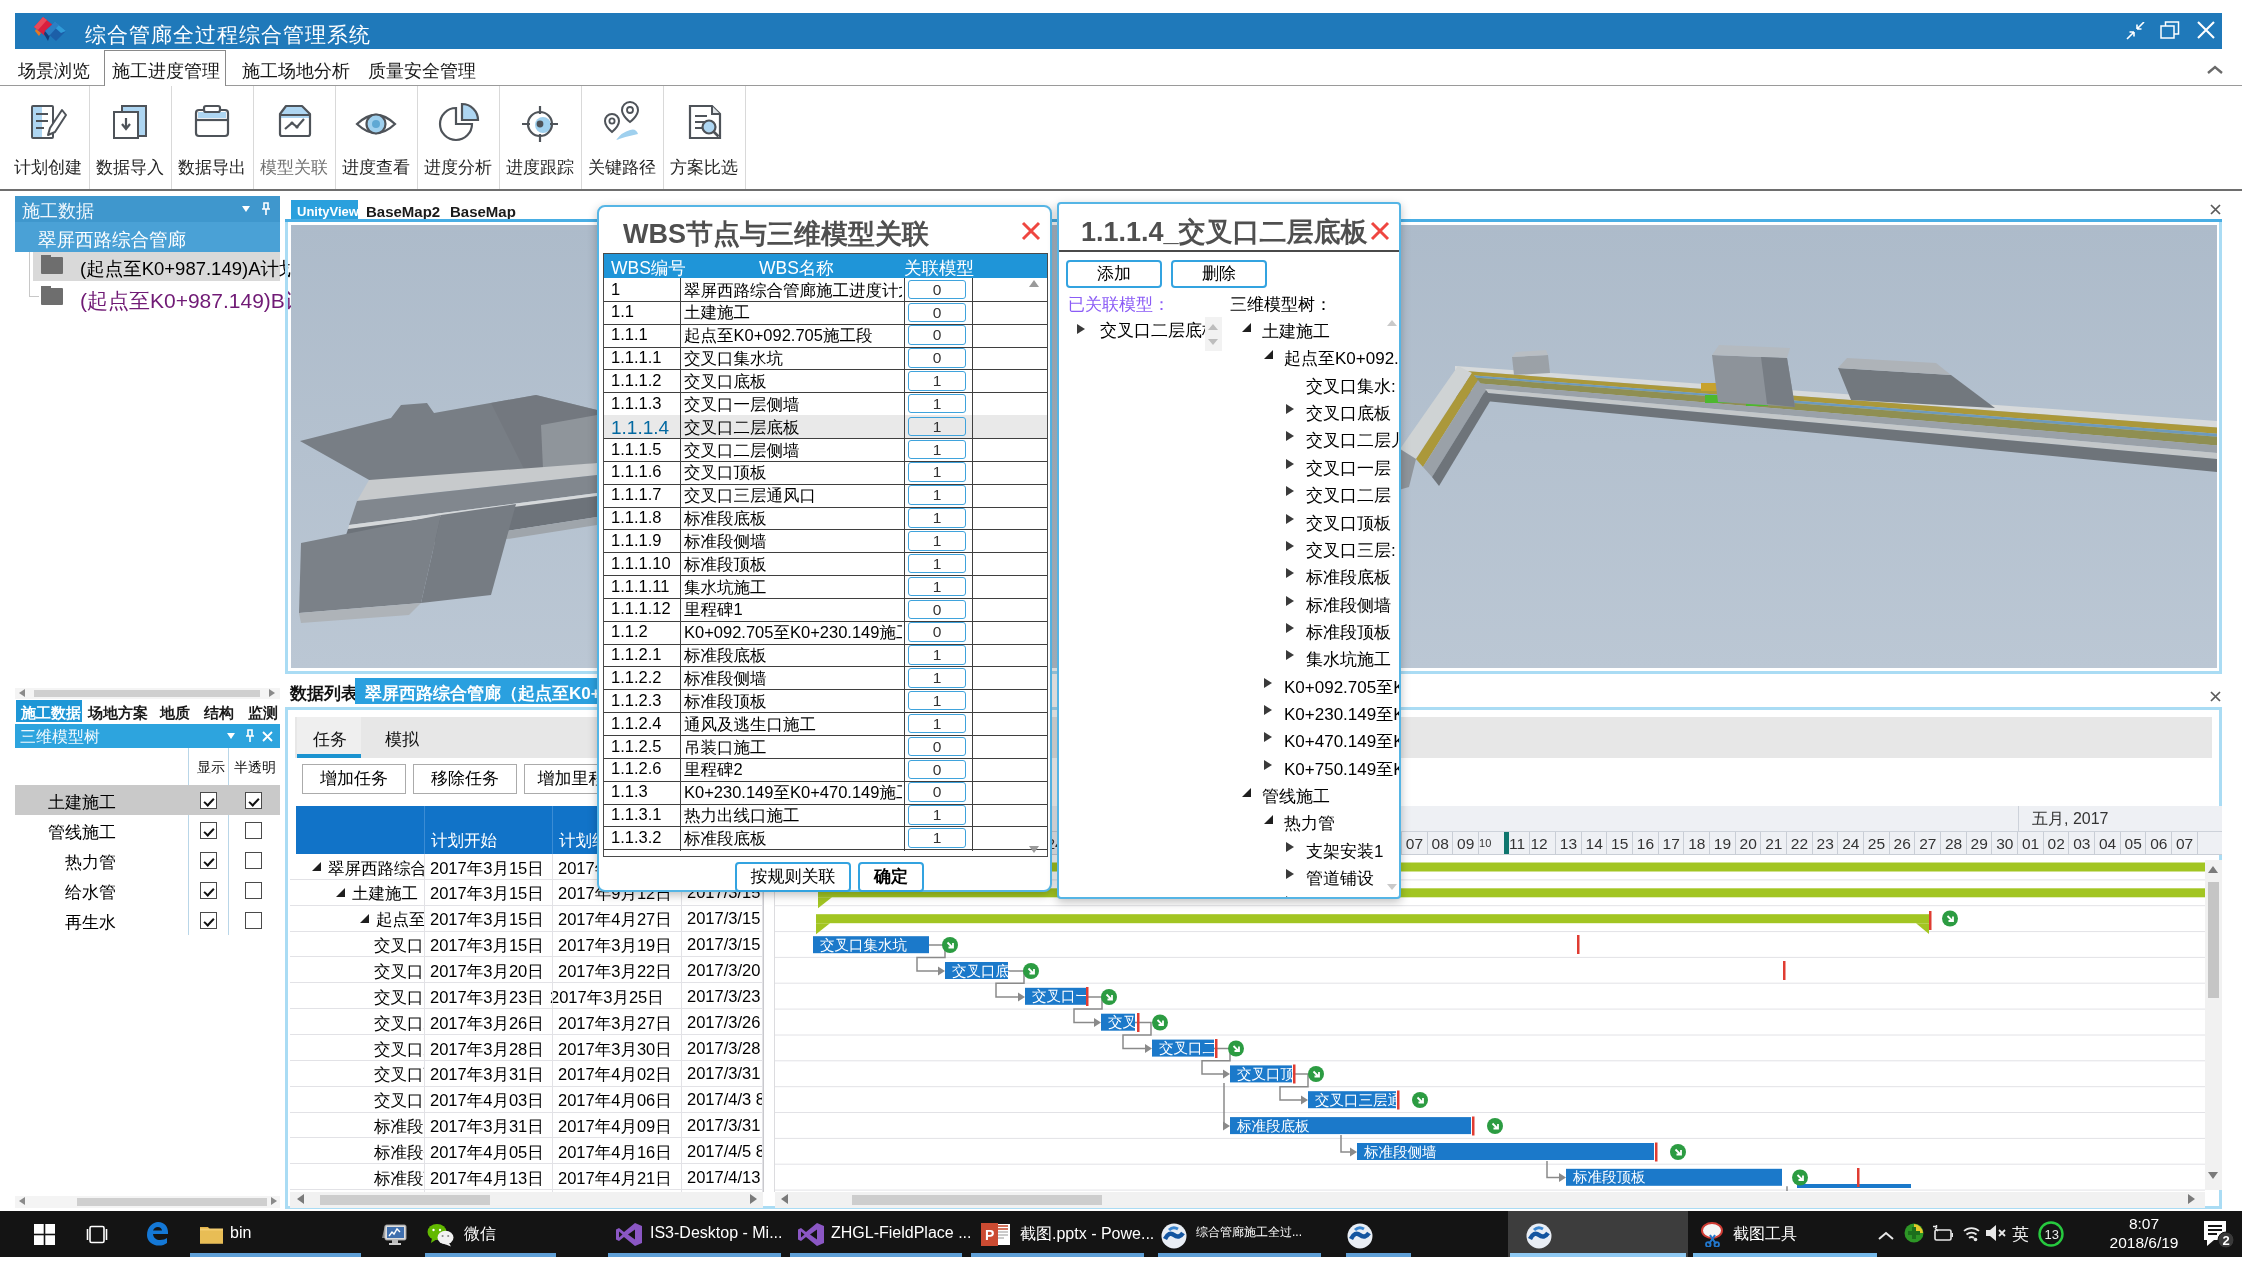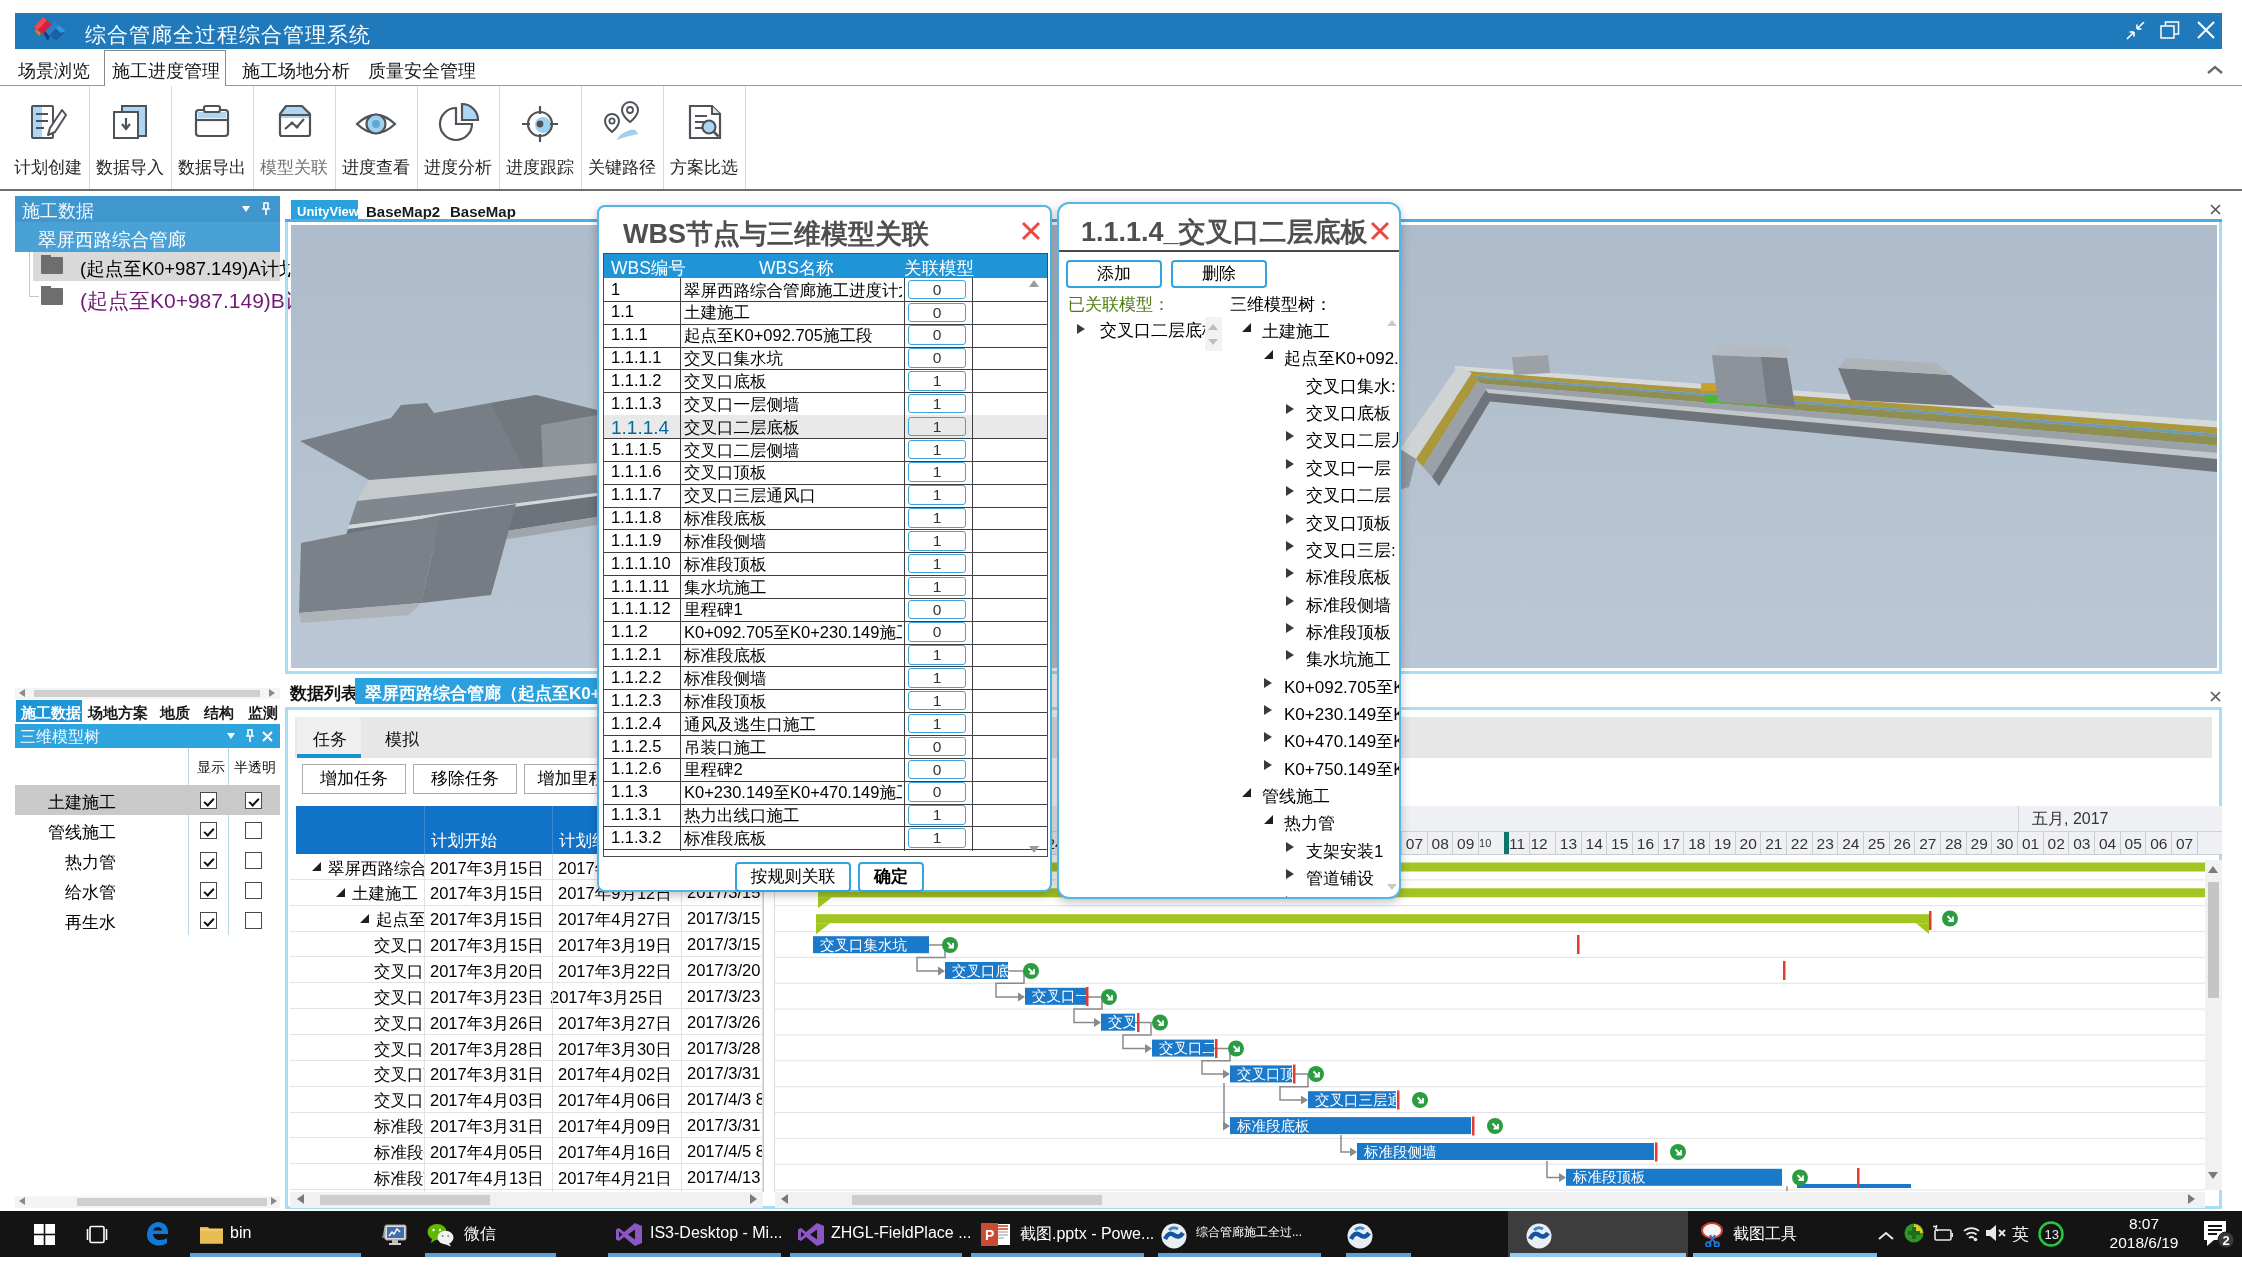--- a/index.html
+++ b/index.html
@@ -645,29 +645,29 @@
 <div class="abs" style="left:304px;top:574.0px;width:58px;height:19.5px;background:#fff;border:1.6px solid #3fa3dc;border-radius:3px;box-sizing:border-box;font-size:15.5px;color:#333;text-align:center;line-height:17px">1</div>
 <div class="abs" style="left:76px;top:24px;width:1px;height:573px;background:#3f3f3f"></div>
 <div class="abs" style="left:300px;top:24px;width:1px;height:573px;background:#3f3f3f"></div>
 <div class="abs" style="left:368px;top:24px;width:1px;height:573px;background:#3f3f3f"></div>
 <div class="abs" style="left:425px;top:26px;width:0;height:0;border-bottom:7px solid #9a9a9a;border-left:5px solid transparent;border-right:5px solid transparent"></div>
 <div class="abs" style="left:425px;top:592px;width:0;height:0;border-top:7px solid #9a9a9a;border-left:5px solid transparent;border-right:5px solid transparent"></div>
 </div>
 <div class="bbtn" style="left:136px;top:655px;width:112px;height:26px;font-size:17px;line-height:25px">按规则关联</div>
 <div class="bbtn" style="left:259px;top:655px;width:62px;height:26px;font-size:17px;font-weight:bold;line-height:25px">确定</div>
 </div>
-<div id="dialog2" class="abs" style="left:1057px;top:202px;width:344px;height:697px;background:#fff;border:2px solid #55b5e5;border-radius:12px;box-shadow:0 3px 10px rgba(0,0,0,.25);box-sizing:border-box;overflow:hidden">
+<div id="dialog2" class="abs" style="left:1057px;top:202px;width:344px;height:697px;background:#fff;border:2px solid #55b5e5;border-radius:4px;box-shadow:0 3px 10px rgba(0,0,0,.25);box-sizing:border-box;overflow:hidden">
 <div class="abs" style="left:22px;top:10px;font-size:27px;font-weight:bold;color:#4f4f4f">1.1.1.4_交叉口二层底板</div>
 <div class="abs" style="left:310px;top:16px"><svg width="22" height="22" viewBox="0 0 22 22" stroke="#ef4640" stroke-width="3">
           <path d="M3 3 L19 19 M19 3 L3 19"></path>
         </svg></div>
 <div class="abs" style="left:0;top:46px;width:340px;height:2px;background:#4a4a4a"></div>
 <div class="bbtn" style="left:7px;top:56px;width:92px;height:24px;font-size:17px;line-height:23px">添加</div>
 <div class="bbtn" style="left:112px;top:56px;width:92px;height:24px;font-size:17px;line-height:23px">删除</div>
-<div class="abs" style="left:9px;top:89px;font-size:17px;color:#4d7c0f">已关联模型：</div>
+<div class="abs" style="left:9px;top:89px;font-size:17px;color:#8b5cf6">已关联模型：</div>
 <div class="abs" style="left:171px;top:89px;font-size:17px;color:#000">三维模型树：</div>
 <div class="abs tri-r" style="left:18px;top:120.0px"></div>
 <div class="abs" style="left:41px;top:115.0px;font-size:17px;color:#000">交叉口二层底板</div>
 <div class="abs" style="left:146px;top:113.0px;width:17px;height:34px;background:#f2f2f2"></div>
 <div class="abs" style="left:149px;top:120.0px;width:0;height:0;border-bottom:6px solid #bdbdbd;border-left:5px solid transparent;border-right:5px solid transparent"></div>
 <div class="abs" style="left:149px;top:135.0px;width:0;height:0;border-top:6px solid #bdbdbd;border-left:5px solid transparent;border-right:5px solid transparent"></div>
 <div class="abs tri-dr" style="left:183px;top:119.0px"></div>
 <div class="abs" style="left:203px;top:116.0px;width:140px;overflow:hidden;white-space:nowrap;font-size:17px;color:#000">土建施工</div>
 <div class="abs tri-dr" style="left:205px;top:146.3px"></div>
 <div class="abs" style="left:225px;top:143.3px;width:120px;overflow:hidden;white-space:nowrap;font-size:17px;color:#000">起点至K0+092.7</div>

